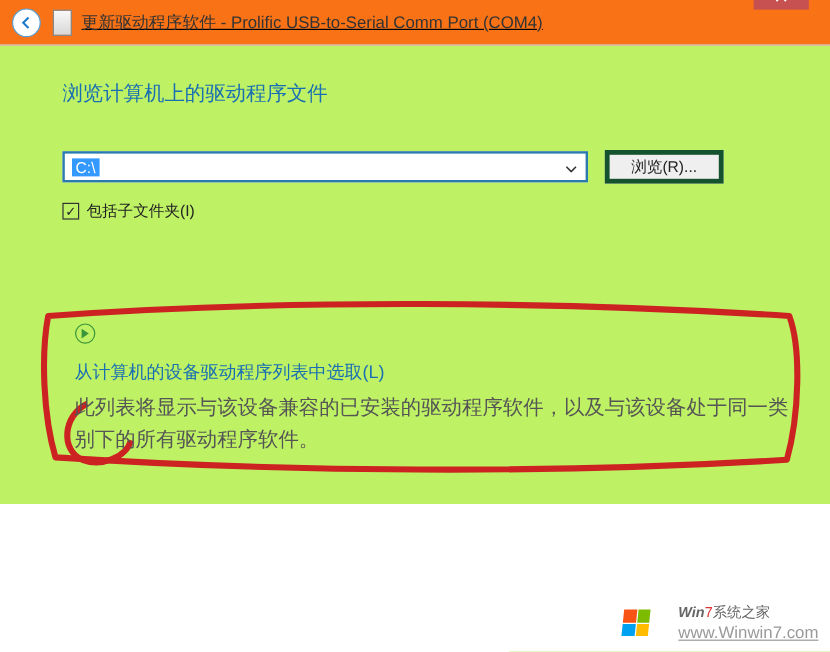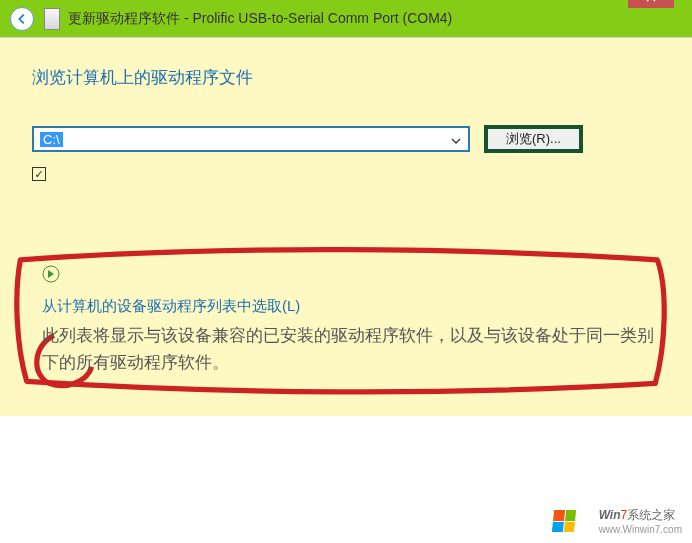--- a/index.html
+++ b/index.html
@@ -5,27 +5,28 @@
 * { box-sizing: border-box; margin: 0; padding: 0; }
 body {
   font-family: "Microsoft YaHei", "Segoe UI", sans-serif;
   background: #fff;
   width: 692px;
   height: 543px;
   overflow: hidden;
   position: relative;
 }
 .titlebar {
-  background: #84cc16;
+  background: #f97316;
   height: 38px;
   display: flex;
   align-items: center;
   padding: 0 10px;
   border-bottom: 1px solid #d0d0d0;
   position: relative;
+  text-decoration: underline;
 }
 .close-btn {
   position: absolute;
   top: -14px;
   right: 18px;
   width: 46px;
   height: 22px;
   background: #c75050;
   color: #fff;
   display: flex;
@@ -51,22 +52,22 @@
   height: 22px;
   border: 1px solid #888;
   background: linear-gradient(#f8f8f8,#d8d8d8);
   margin-right: 8px;
 }
 .title-text {
   font-size: 14px;
   color: #333;
 }
 .content {
-  padding: 28px 40px 10px 32px;
-  background: #fef9c3;
+  padding: 28px 40px 10px 52px;
+  background: #bef264;
 }
 .heading {
   color: #1a6fb3;
   font-size: 17px;
   margin-bottom: 36px;
 }
 .label-row {
   font-size: 13px;
   color: #222;
   margin-bottom: 6px;
@@ -175,21 +176,21 @@
   grid-template-columns: 1fr 1fr;
   grid-template-rows: 1fr 1fr;
   gap: 1px;
   transform: skewX(-6deg);
 }
 .wm-logo div:nth-child(1){background:#f65314;}
 .wm-logo div:nth-child(2){background:#7cbb00;}
 .wm-logo div:nth-child(3){background:#00a1f1;}
 .wm-logo div:nth-child(4){background:#ffbb00;}
 .wm-text b { font-style: italic; }
-.wm-url { font-size: 10px; color: #999; display:block; }
+.wm-url { font-size: 14px; color: #999; display:block;text-decoration:underline; }
 </style>
 </head>
 <body>
 
 <div class="titlebar">
   <div class="close-btn">
     <svg viewBox="0 0 10 10" width="10" height="10">
         <path d="M1 1 L9 9 M9 1 L1 9" stroke="#fff" stroke-width="1.4"></path>
       </svg>
   </div>
@@ -213,20 +214,21 @@
         <svg viewBox="0 0 10 6" width="10" height="6">
             <path d="M1 1 L5 5 L9 1" stroke="#333" stroke-width="1.3" fill="none"></path>
           </svg>
       </span>
     </div>
     <button class="browse-btn">浏览(R)...</button>
   </div>
 
   <div class="chk-row">
     <span class="chk">✓</span>
+    <span>包括子文件夹(I)</span>
   </div>
 
   <div class="option-block">
     <svg class="annotation" viewBox="0 0 630 150" preserveAspectRatio="none">
       <path d="M8 18 C 200 4, 430 6, 616 18 C 626 45, 624 100, 614 136 C 420 148, 200 146, 14 134 C 4 100, 2 50, 8 18 Z" stroke="#c22" stroke-width="5" fill="none" stroke-linejoin="round"></path>
       <path d="M40 90 C 20 100, 18 128, 36 136 C 52 142, 72 134, 76 120" stroke="#c22" stroke-width="5" fill="none"></path>
     </svg>
     <div class="option-inner">
       <div class="arrow-icon">
         <svg viewBox="0 0 18 18">

